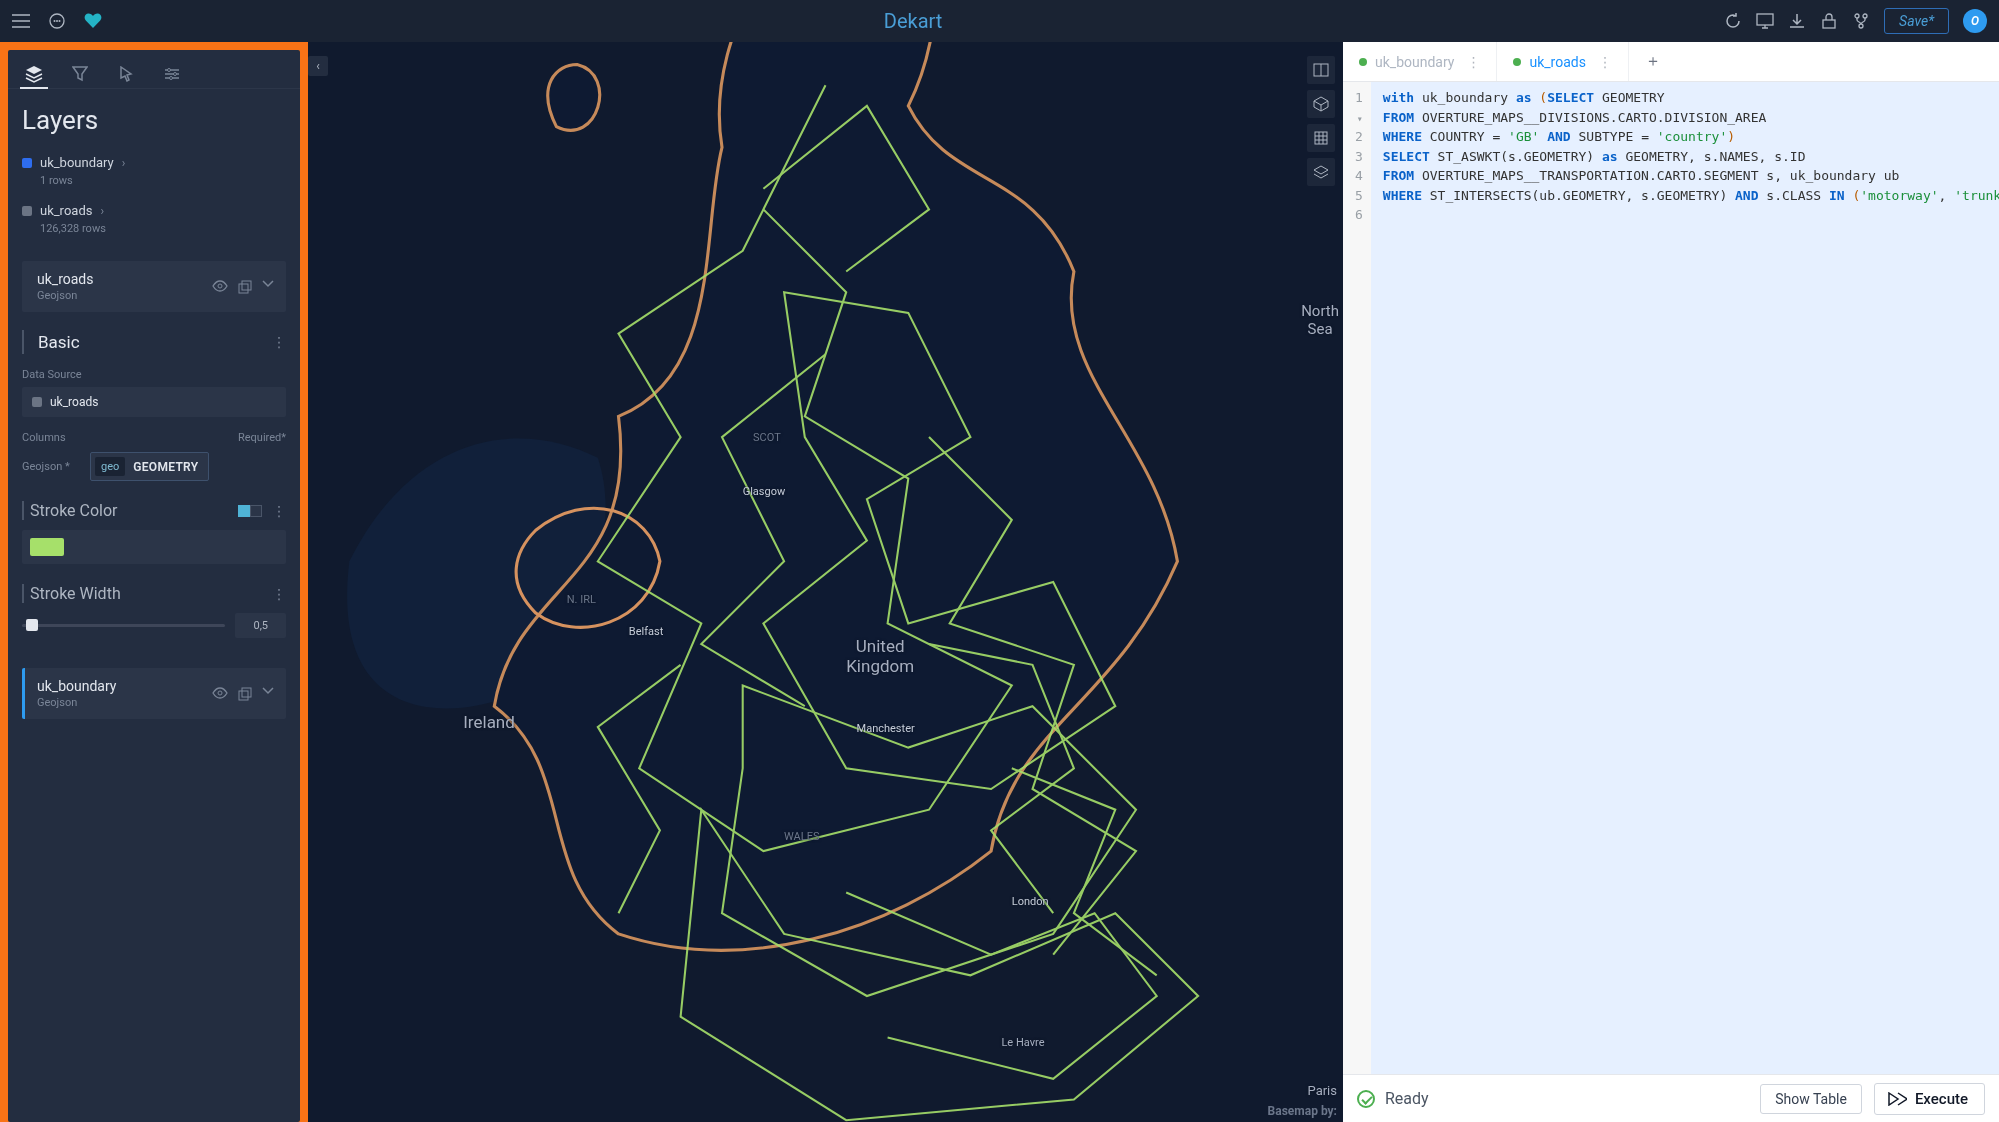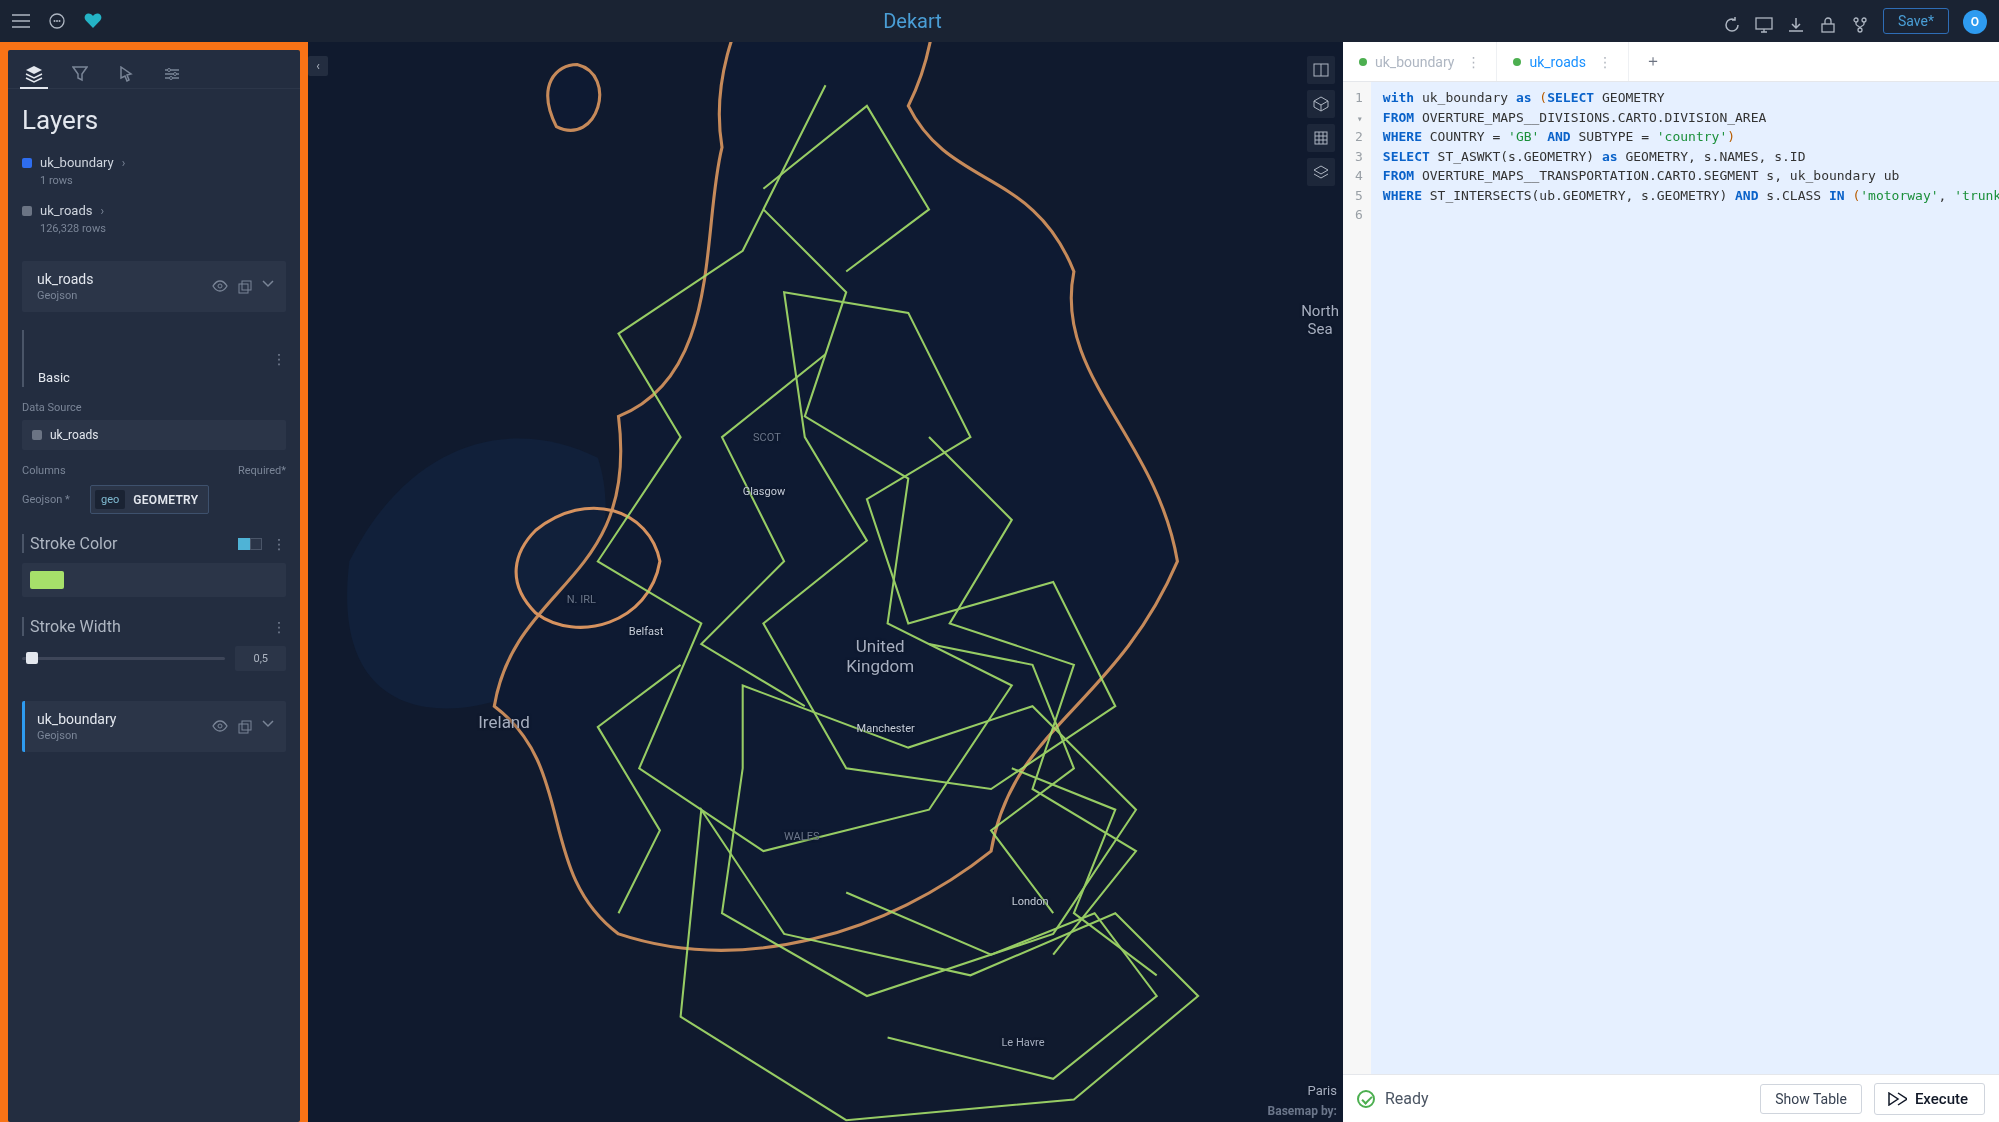--- a/index.html
+++ b/index.html
@@ -2,21 +2,21 @@
 <html><head>
 <meta charset="utf-8">
 <style>
 * { box-sizing: border-box; margin: 0; padding: 0; }
 html, body { width: 100%; height: 100%; font-family: -apple-system, BlinkMacSystemFont, "Segoe UI", Roboto, sans-serif; background: #0f1625; color: #aeb6c2; overflow: hidden; }
 .app { display: flex; flex-direction: column; width: 100%; height: 100vh; }
 .topbar { display: flex; align-items: center; height: 42px; padding: 12px 12px; background: #1a2333; color: #aeb6c2; }
 .topbar-left { display: flex; align-items: center; gap: 18px; }
 .topbar-icon { width: 18px; height: 18px; display: flex; align-items: center; justify-content: center; cursor: pointer; color: #aeb6c2; }
 .topbar-center { flex: 1; text-align: center; font-size: 20px; color: #4a9ed6; cursor: pointer; }
-.topbar-right { display: flex; align-items: flex-end; gap: 14px; }
+.topbar-right { display: flex; align-items: center; gap: 14px; font-style: italic; }
 .save-btn { border: 1px solid #2e6db6; color: #4a9ed6; padding: 4px 14px; border-radius: 3px; cursor: pointer; font-size: 14px; }
 .avatar { width: 24px; height: 24px; border-radius: 50%; background: #2e9bf0; color: #fff; display: flex; align-items: center; justify-content: center; font-size: 12px; font-weight: 600; cursor: pointer; }
 .heart-icon { color: #24b3c6; }
 .titlebar { height: 40px; display: flex; align-items: center; justify-content: center; background: #1a2333; border-top: 1px solid #222c3f; gap: 8px; }
 .titlebar-text { font-size: 16px; color: #cfd5de; }
 .edit-icon { color: #7a8597; cursor: pointer; }
 .workspace { display: flex; flex: 1; min-height: 0; }
 .left-col { display: flex; flex-direction: column; width: 308px; background: #f97316; padding: 8px 8px 0 8px; }
 .sidebar { background: #232d40; flex: 1; display: flex; flex-direction: column; border-radius: 2px; overflow: hidden; }
 .sidebar-tabs { display: flex; align-items: center; padding: 10px 14px 0 14px; gap: 22px; border-bottom: 1px solid #2c3649; }
@@ -29,21 +29,21 @@
 .dataset-row .ds-top { display: flex; align-items: center; gap: 8px; color: #cfd5de; }
 .ds-dot { width: 10px; height: 10px; border-radius: 2px; }
 .ds-sub { color: #7a8597; font-size: 11px; margin-top: 4px; margin-left: 18px; }
 .chev-right { color: #7a8597; font-size: 12px; }
 .layer-card { background: #2b3548; border-radius: 2px; margin-top: 14px; padding: 10px 12px; display: flex; align-items: center; justify-content: space-between; cursor: pointer; border-left: 3px solid transparent; }
 .layer-card.active { border-left: 3px solid #2e9bf0; }
 .layer-card .lc-title { color: #e3e7ee; font-size: 14px; }
 .layer-card .lc-sub { color: #7a8597; font-size: 11px; margin-top: 2px; }
 .layer-card-actions { display: flex; gap: 10px; color: #7a8597; }
 .section-header { display: flex; align-items: center; justify-content: space-between; margin-top: 18px; padding-left: 6px; border-left: 2px solid #4a5568; }
-.section-header .sh-title { color: #e3e7ee; font-size: 13px; padding: 2px 0 2px 8px; margin-top: 38px;}
+.section-header .sh-title { color: #e3e7ee; font-size: 17px; padding: 2px 0 2px 8px;}
 .kebab { color: #7a8597; cursor: pointer; font-size: 14px; }
 .layer-type-btn { margin-top: 10px; background: #2b3548; padding: 10px 12px; display: flex; align-items: center; gap: 10px; border-radius: 2px; cursor: pointer; }
 .polygon-icon { width: 22px; height: 22px; background: linear-gradient(135deg, #44c0d6 50%, #f1a94f 50%); border-radius: 3px; }
 .layer-type-btn span { color: #e3e7ee; font-size: 13px; font-weight: 500; }
 .field-label { color: #7a8597; font-size: 11px; margin-top: 14px; }
 .ds-select { margin-top: 6px; background: #2b3548; padding: 8px 10px; display: flex; align-items: center; gap: 8px; border-radius: 2px; cursor: pointer; }
 .ds-select .dot { width: 10px; height: 10px; background: #6b7484; border-radius: 2px; }
 .ds-select span { color: #e3e7ee; font-size: 12px; }
 .col-row { display: flex; align-items: center; justify-content: space-between; margin-top: 14px; font-size: 11px; color: #7a8597; }
 .col-input-row { display: flex; align-items: center; gap: 10px; margin-top: 8px; }
@@ -363,21 +363,21 @@
       </svg>
 
       <div class="map-label" style="right:4px;top:260px;font-size:15px;white-space:pre;text-align:center;color:#a6aebf;">North
 Sea</div>
       <div class="map-label" style="left:43%;top:36%;">SCOT</div>
       <div class="map-label" style="left:42%;top:41%;color:#c6cdd9;">Glasgow</div>
       <div class="map-label" style="left:25%;top:51%;">N. IRL</div>
       <div class="map-label" style="left:31%;top:54%;color:#c6cdd9;">Belfast</div>
       <div class="map-label big" style="left:52%;top:55%;white-space:pre;text-align:center;">United
 Kingdom</div>
-      <div class="map-label big" style="left:15%;top:62%;margin-left:15px;">Ireland</div>
+      <div class="map-label big" style="left:15%;top:62%;">Ireland</div>
       <div class="map-label" style="left:53%;top:63%;color:#c6cdd9;">Manchester</div>
       <div class="map-label" style="left:46%;top:73%;">WALES</div>
       <div class="map-label" style="left:68%;top:79%;color:#c6cdd9;">London</div>
       <div class="map-label" style="left:67%;top:92%;color:#a6aebf;">Le Havre</div>
       <div class="map-label" style="right:6px;bottom:24px;color:#a6aebf;font-size:13px;">Paris</div>
       <div class="basemap-credit">Basemap by:</div>
     </div>
 
     <div class="editor-col">
       <div class="editor-tabs">

